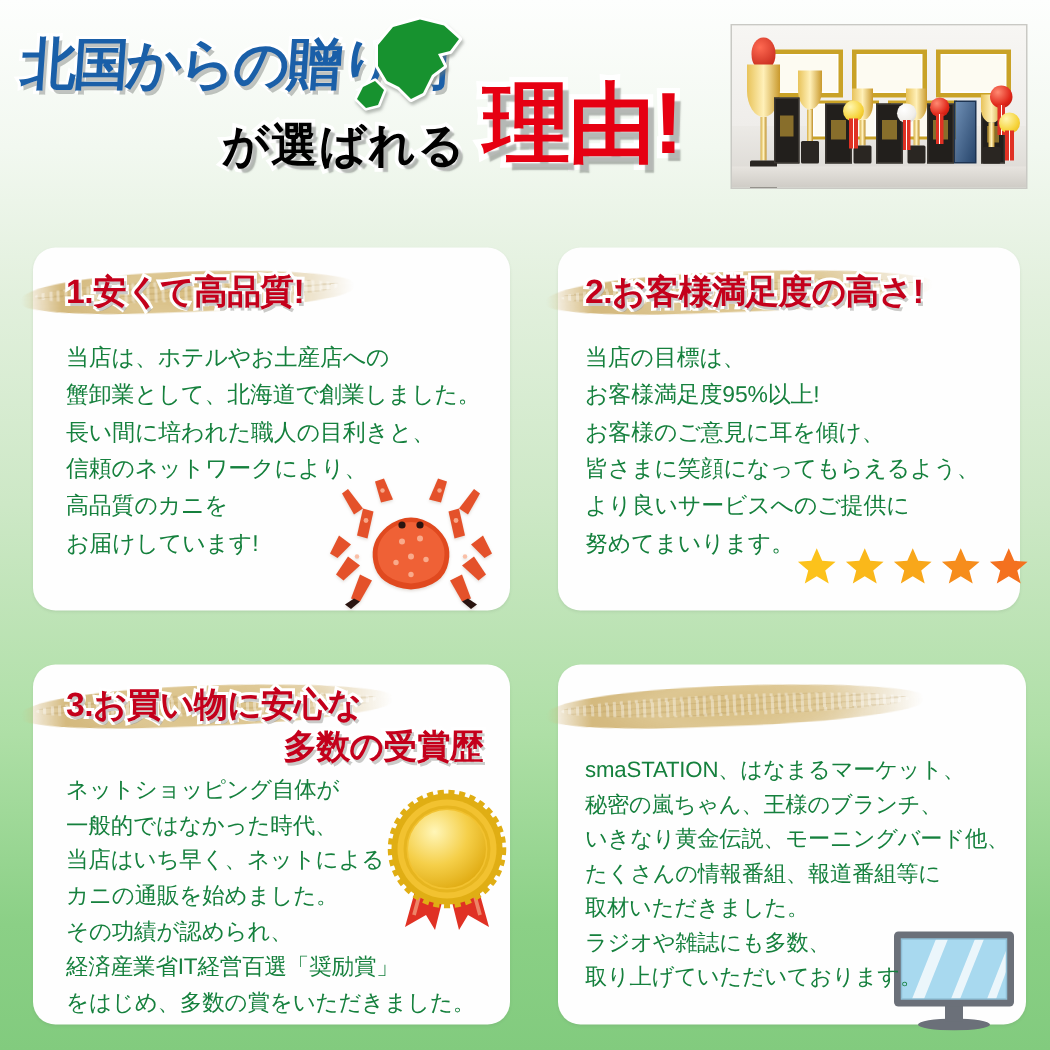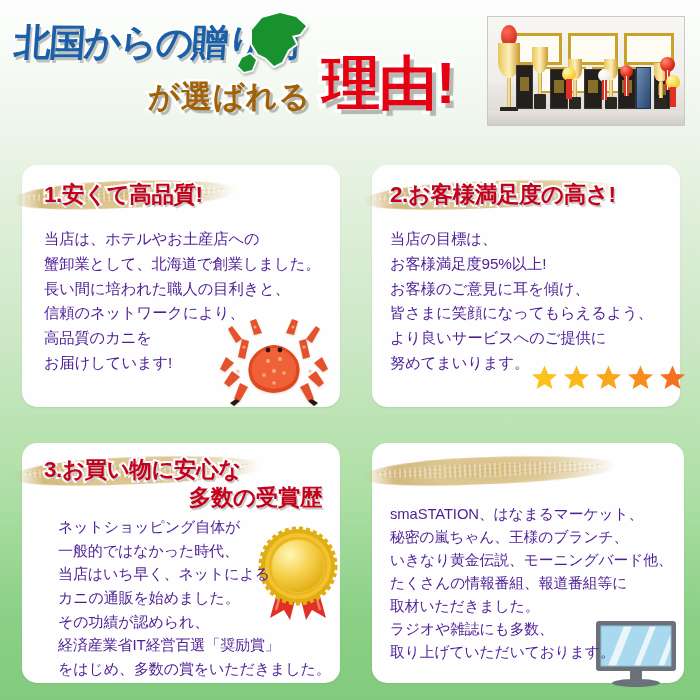--- a/index.html
+++ b/index.html
@@ -22,21 +22,21 @@
     text-shadow:2px 3px 0 rgba(140,145,140,.55);
     transform:skewX(-4deg);
   }
   .hokkaido {
     position:absolute; left:208px; top:-4px; width:92px; height:70px;
     filter:drop-shadow(1px 2px 1px rgba(120,125,120,.5));
   }
 
   .subline {
     position:absolute; left:148px; top:76px;
-    font-size:31px; font-weight:bold; color:#a16207;
+    font-size:31px; font-weight:bold; color:#000000;
     letter-spacing:1px; white-space:nowrap;
     -webkit-text-stroke:5px #fff; paint-order:stroke fill;
     text-shadow:3px 3px 1px rgba(130,135,130,.6);
   }
   .reason {
     position:absolute; left:322px; top:42px;
     font-size:58px; font-weight:bold; color:#e60012;
     letter-spacing:-1px; white-space:nowrap; line-height:1;
     -webkit-text-stroke:7px #fff; paint-order:stroke fill;
     text-shadow:4px 5px 1px rgba(120,125,120,.55);
@@ -108,21 +108,21 @@
   .heading {
     position:absolute; z-index:2;
     font-size:22.5px; font-weight:bold; color:#c4001b;
     letter-spacing:-.4px; white-space:nowrap; line-height:1.16;
     -webkit-text-stroke:4px #fff; paint-order:stroke fill;
     text-shadow:1.5px 2px 0 rgba(150,150,145,.5);
   }
 
   .body-text {
     position:absolute; z-index:3;
-    font-size:15.3px; color:#4c1d95; line-height:1.62;
+    font-size:15.3px; color:#15803d; line-height:1.62;
     letter-spacing:-.1px; white-space:pre-line;
   }
 
   
   .stars { position:absolute; z-index:4; display:flex; gap:3px; }
   .star { width:29px; height:29px; }
 
   
   .crab { position:absolute; z-index:2; width:112px; height:96px;
     filter:drop-shadow(0 1px 1px rgba(120,90,70,.22)); }
@@ -295,21 +295,21 @@
       <svg class="star" viewBox="0 0 24 24">
           <path d="M12 2 l3 7 7.4 .5 -5.7 4.8 1.9 7.2 -6.6 -4 -6.6 4 1.9 -7.2 -5.7 -4.8 7.4 -.5 Z" fill="#f4711f"></path>
         </svg>
     </div>
   </div>
 
   <div class="card" id="card3">
     <div class="brush" style="left:-8px; top:14px; width:248px;"></div>
     <div class="heading" style="left:22px; top:14px;">3.お買い物に安心な</div>
     <div class="heading" style="right:18px; top:42px;">多数の受賞歴</div>
-    <div class="body-text" style="left:22px; top:72px; font-size:15px; line-height:1.58;margin-left:14px;">ネットショッピング自体が
+    <div class="body-text" style="left:22px; top:72px; font-size:15px; line-height:1.58;">ネットショッピング自体が
 一般的ではなかった時代、
 当店はいち早く、ネットによる
 カニの通販を始めました。
 その功績が認められ、
 経済産業省IT経営百選「奨励賞」
 をはじめ、多数の賞をいただきました。</div>
 
     <svg class="medal" viewBox="0 0 84 96" style="left:234px; top:83px;">
       <path d="M24 56 L14 92 L28 84 L34 94 L42 62 Z" fill="#e03124"></path>
       <path d="M60 56 L70 92 L56 84 L50 94 L42 62 Z" fill="#e03124"></path>

